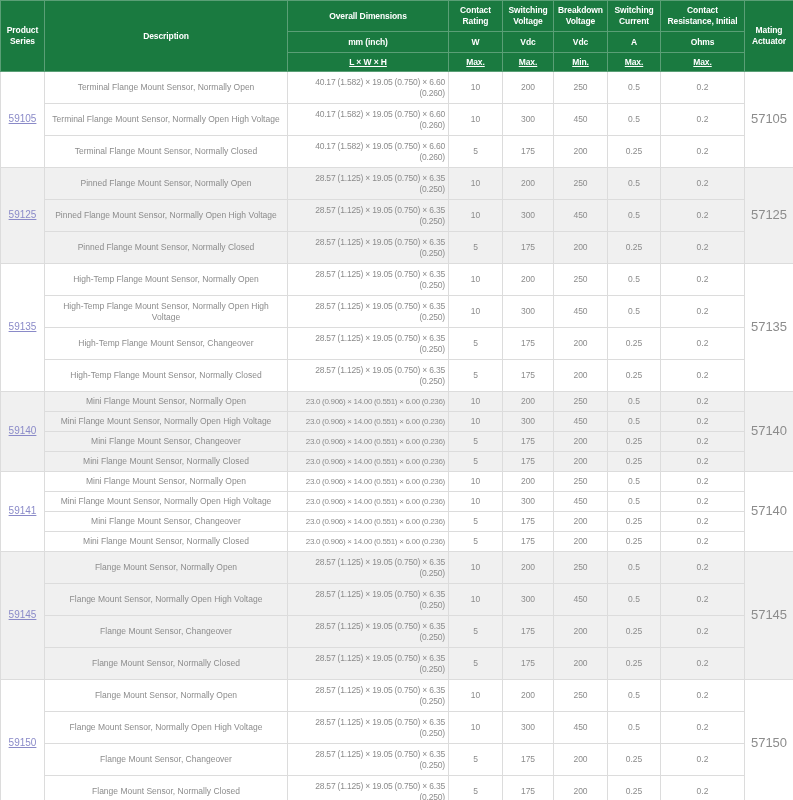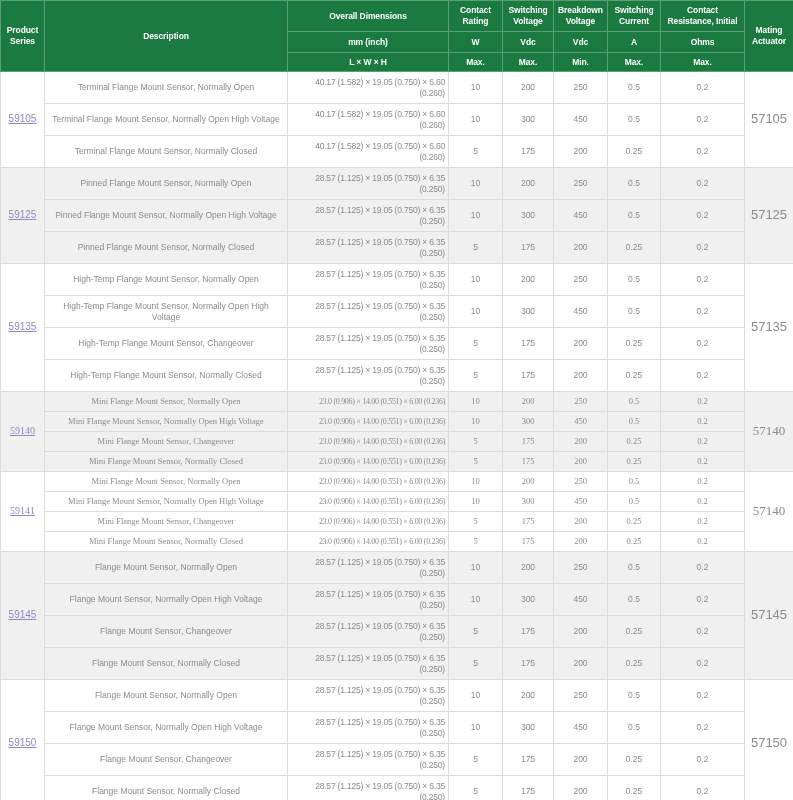--- a/index.html
+++ b/index.html
@@ -23,36 +23,36 @@
     font-size:8.5px;
     font-weight:bold;
     letter-spacing:-0.1px;
     line-height:1.25;
     padding:2px 2px;
     text-align:center;
     vertical-align:middle;
   }
   thead tr.h-title th{height:26px;}
   thead tr.h-unit th{height:16px;}
-  thead tr.h-limit th{height:14px;}
+  thead tr.h-limit th{height:14px;text-decoration:underline;}
 
   tbody td{
     border:1px solid #dcdcdc;
     color:#8c8c8c;
     font-size:8.5px;
     text-align:center;
     vertical-align:middle;
     padding:2px 3px;
     line-height:1.25;
     overflow:hidden;
     background:#ffffff;
   }
   tr.shaded td{background:#f0f0f0;}
   tr.tall td{height:27px;}
-  tr.compact td{height:15px;font-family:Liberation Serif, serif;}
+  tr.compact td{height:15px;}
   td.dims-cell{letter-spacing:-0.2px;text-align:right;}
   tr.compact td.dims-cell{white-space:nowrap;font-size:8px;letter-spacing:-0.3px;margin-top:48px;}
   a.series-link{color:#8a8ac8;text-decoration:underline;font-size:10px;}
   td.mating-cell{font-size:13px;}
 </style>
 </head>
 <body>
 
 <div class="wrap">
   <table>

